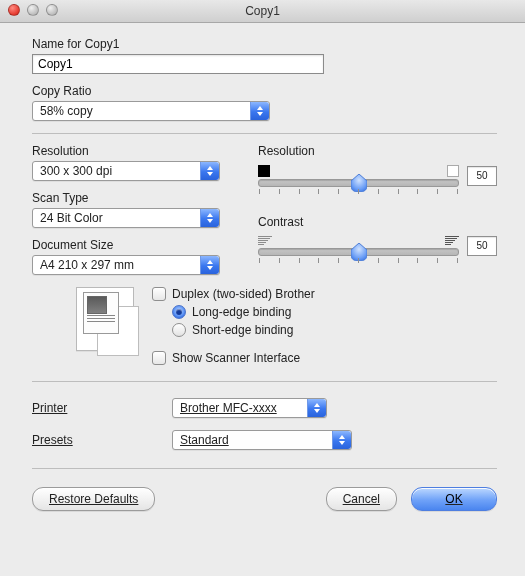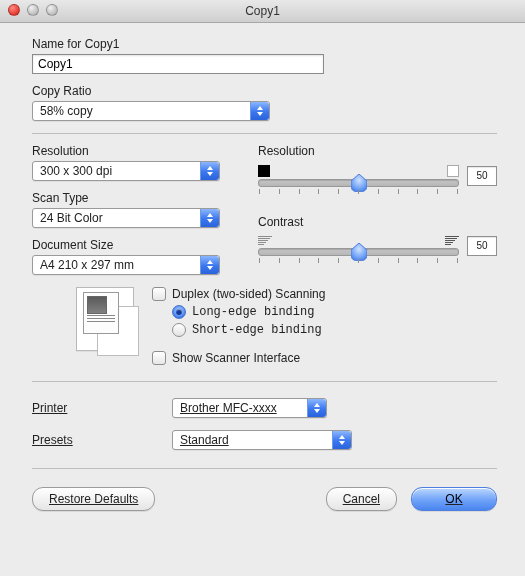--- a/index.html
+++ b/index.html
@@ -266,21 +266,20 @@
     width: 14px;
     height: 14px;
     border: 1px solid #8e8e8e;
     border-radius: 3px;
     background: linear-gradient(#fff, #e7e7e7);
     box-sizing: border-box;
     box-shadow: inset 0 1px 0 rgba(255,255,255,.8);
   }
   .radio-group {
     padding-left: 20px;
-    font-family: Liberation Mono, monospace;
   }
   .mac-radio {
     width: 14px;
     height: 14px;
     border-radius: 50%;
     border: 1px solid #8f8f8f;
     background: linear-gradient(#fff,#e2e2e2);
     box-sizing: border-box;
     position: relative;
   }
@@ -516,21 +515,21 @@
           <div class="doc-lines">
               <span></span>
               <span></span>
               <span></span>
             </div>
         </div>
       </div>
       <div>
         <div class="cb-row">
           <div class="mac-check"></div>
-          <span>Duplex (two-sided) Scanning</span>
+          <span>Duplex (two-sided) Brother</span>
         </div>
         <div class="radio-group">
           <div class="cb-row">
             <div class="mac-radio selected"></div>
             <span>Long-edge binding</span>
           </div>
           <div class="cb-row">
             <div class="mac-radio"></div>
             <span>Short-edge binding</span>
           </div>

